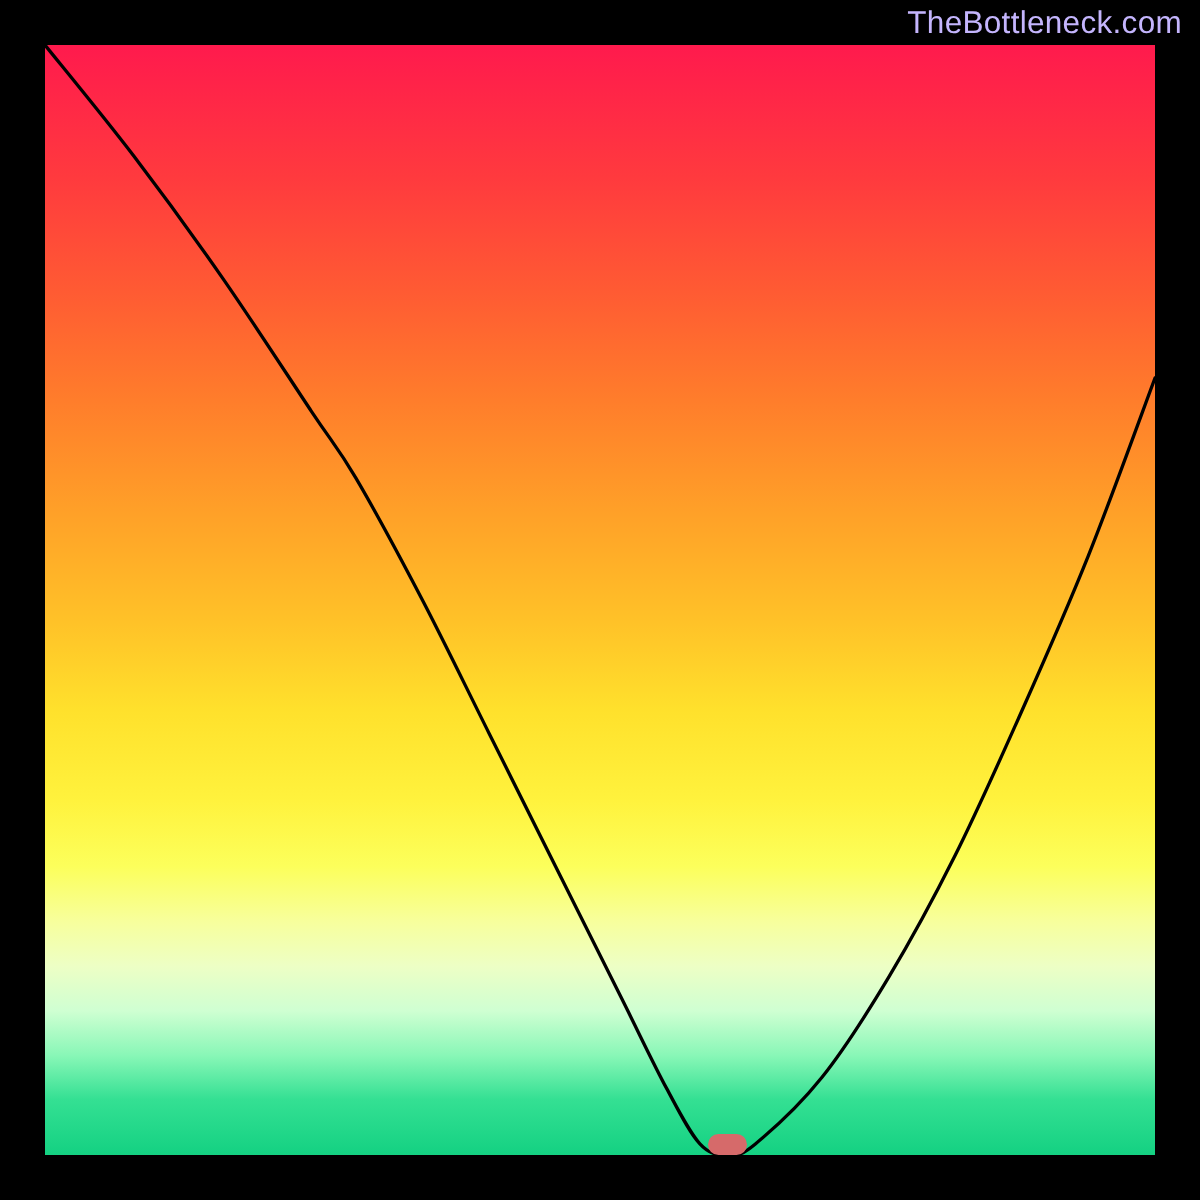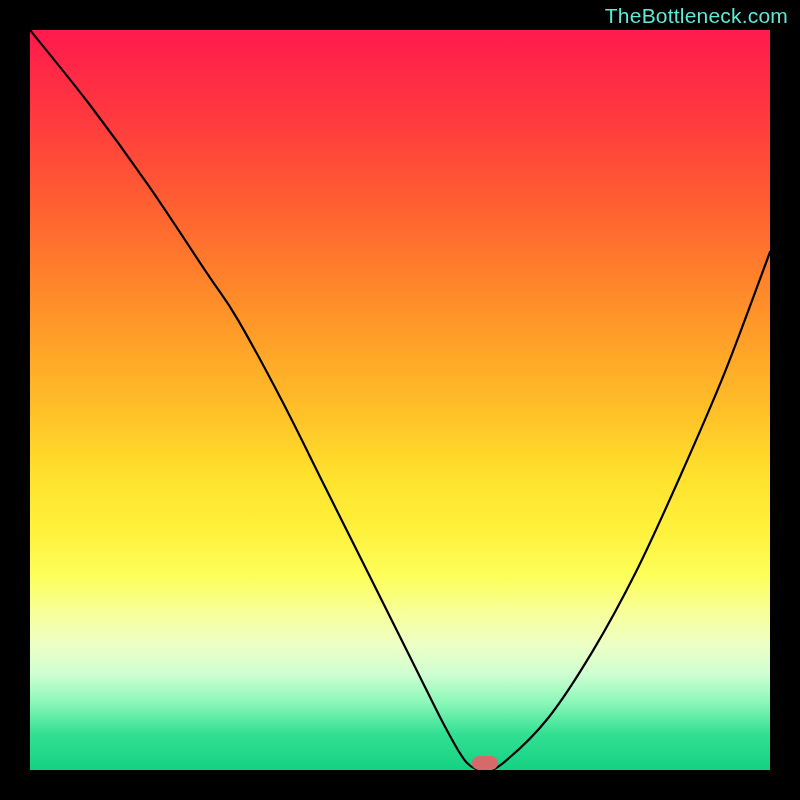--- a/index.html
+++ b/index.html
@@ -53,21 +53,21 @@
     width: 26px;
     height: 14px;
     border-radius: 7px;
     background: #d66a6a;
     transform: translate(-50%, -50%);
   }
   #watermark {
     position: absolute;
     top: 4px;
     right: 12px;
-    color: #5eead4;
+    color: #c4b5fd;
     font-size: 21px;
     font-weight: 500;
     letter-spacing: 0.2px;
   }
 </style>
 </head>
 <body>
 
 <div id="chart-container">
 

